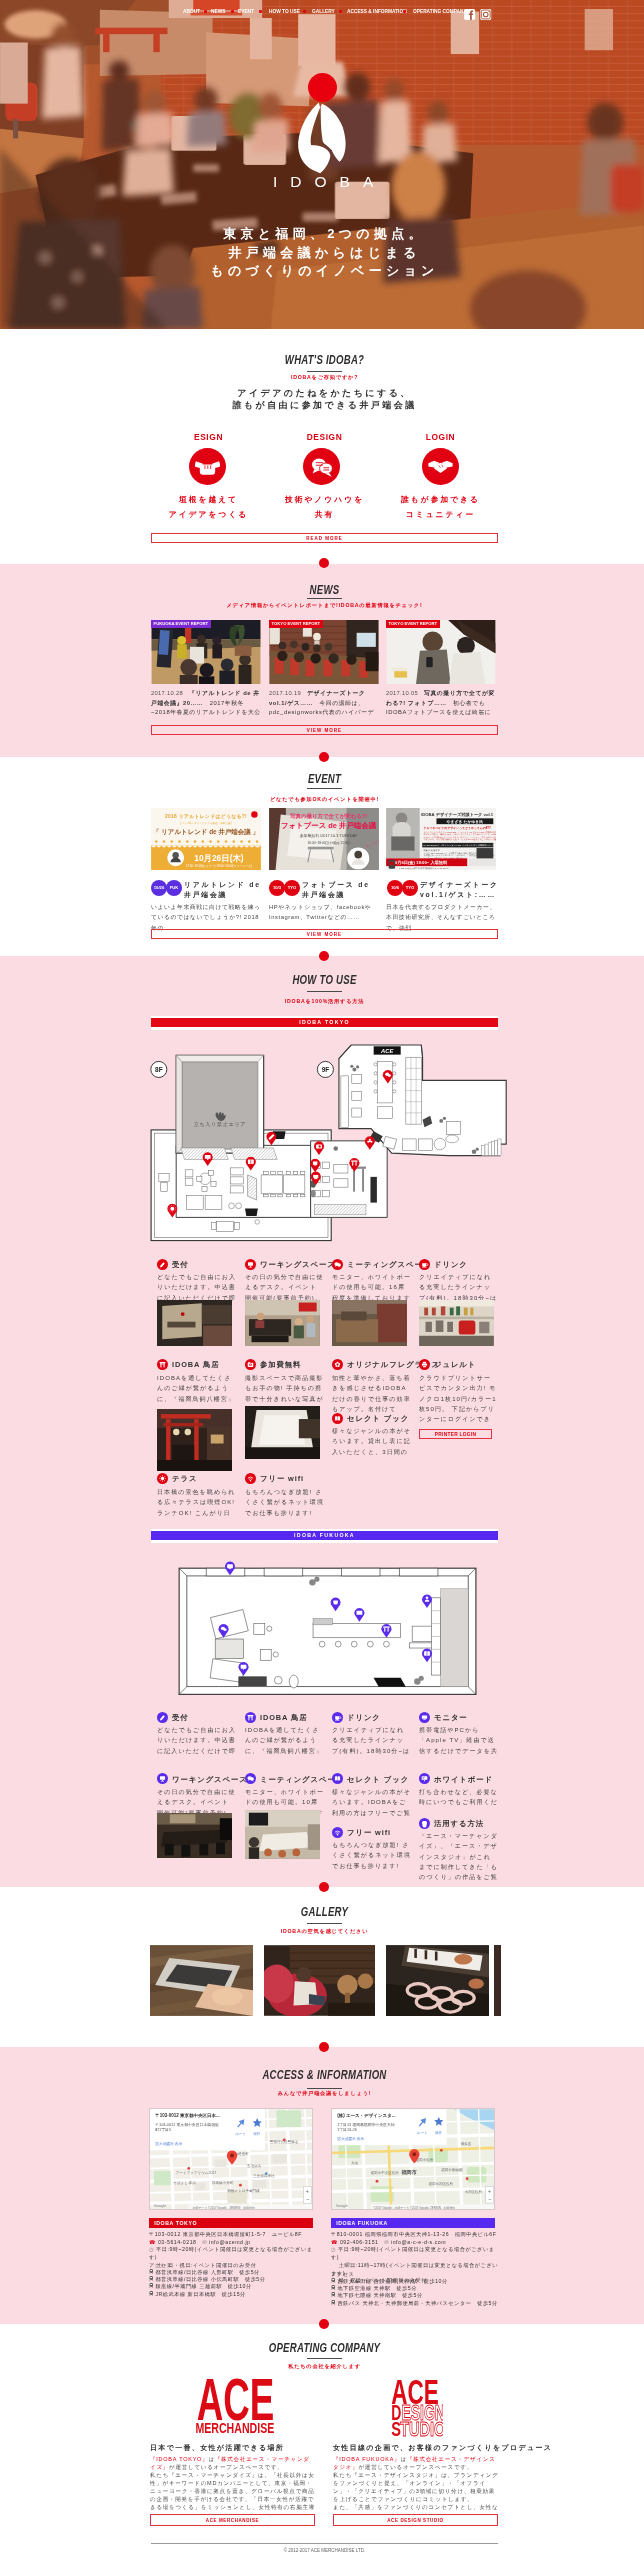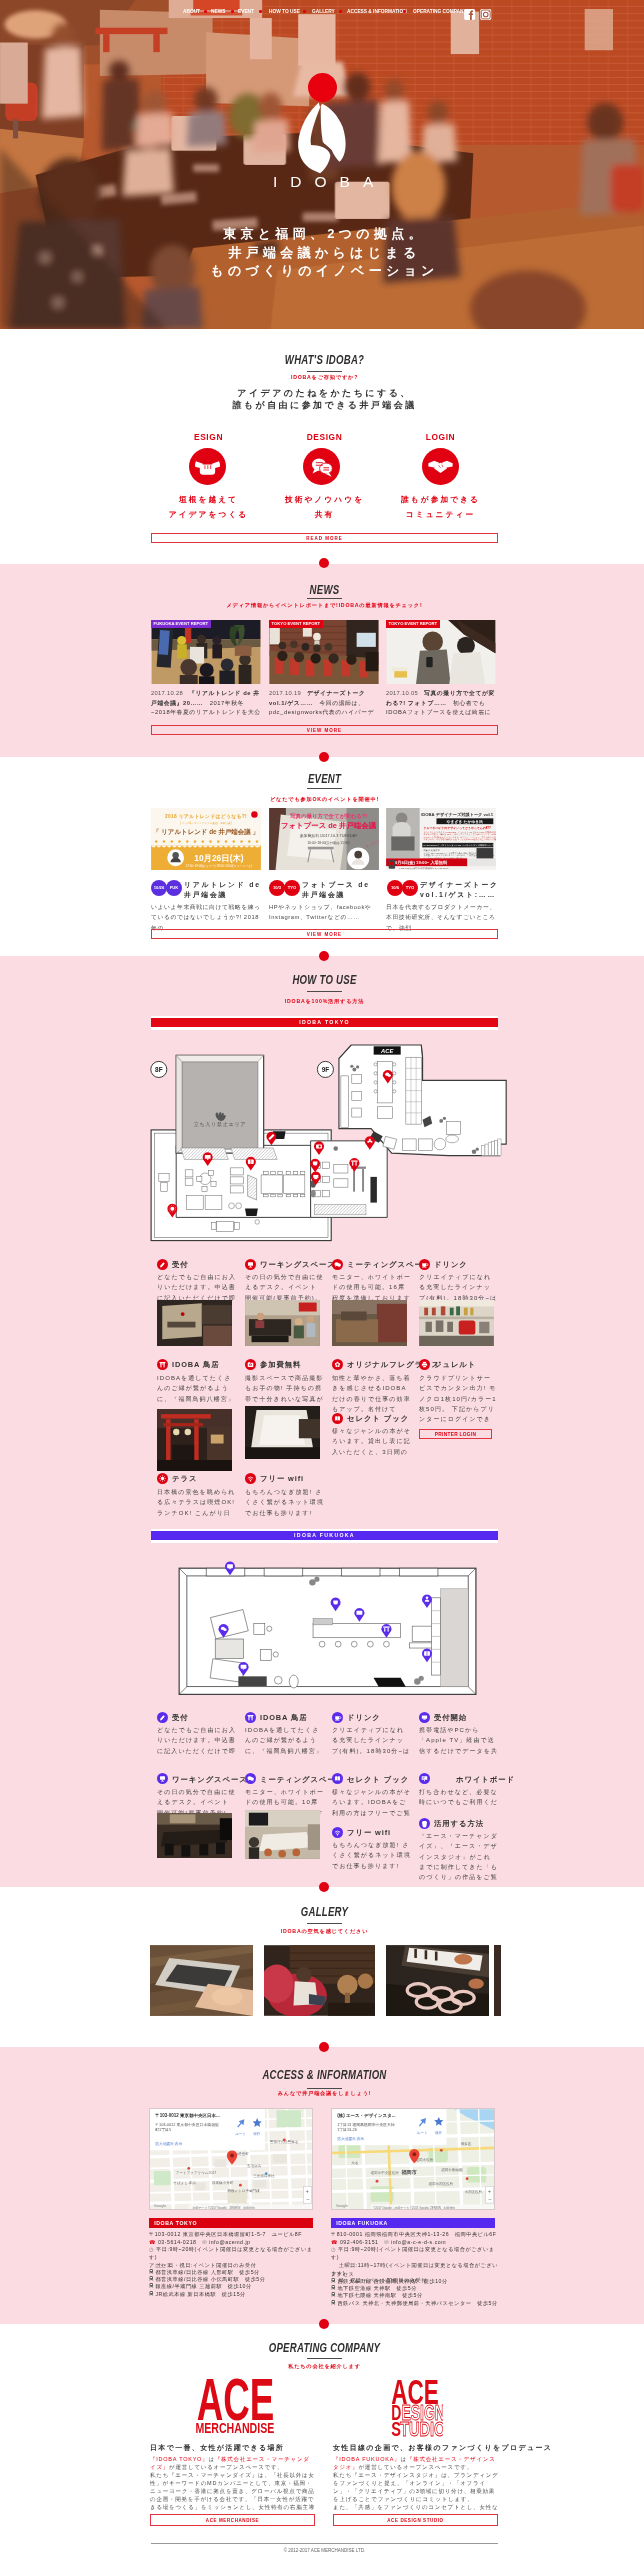--- a/index.html
+++ b/index.html
@@ -912,21 +912,21 @@
     <div class="ittl" style="left:347px;top:1713px">ドリンク</div>
     <div class="ibody j" style="left:332px;top:1725px;width:79px">クリエイティブになれる充実したラインナップ(有料)。18時30分~はアルコールも◎</div>
 <div class="abs" style="left:419px;top:1712px;width:11px;height:11px">
       <svg width="11" height="11" viewBox="0 0 17 17" style="position:absolute;left:0;top:0">
         <circle cx="8.5" cy="8.5" r="8.5" fill="#5c2ced"></circle>
         <rect x="4.4" y="5.4" width="8.2" height="5" rx="0.6" fill="#fff"></rect>
         <rect x="6.4" y="10.6" width="4.2" height="1" fill="#fff"></rect>
         <rect x="7.8" y="10.2" width="1.4" height="1" fill="#fff"></rect>
       </svg>
     </div>
-    <div class="ittl" style="left:434px;top:1713px">受付開始</div>
+    <div class="ittl" style="left:434px;top:1713px">モニター</div>
     <div class="ibody j" style="left:419px;top:1725px;width:79px">携帯電話やPCから「Apple TV」経由で送信するだけでデータを共有できます。</div>
 <div class="abs" style="left:157px;top:1773px;width:11px;height:11px">
       <svg width="11" height="11" viewBox="0 0 17 17" style="position:absolute;left:0;top:0">
         <circle cx="8.5" cy="8.5" r="8.5" fill="#5c2ced"></circle>
         <rect x="4.6" y="5" width="7.8" height="5.6" rx="0.8" fill="#fff"></rect>
         <rect x="7.4" y="11" width="2.2" height="1.3" fill="#fff"></rect>
         <rect x="6.2" y="12.2" width="4.6" height="0.9" fill="#fff"></rect>
       </svg>
     </div>
     <div class="ittl" style="left:172px;top:1775px">ワーキングスペース</div>
@@ -953,21 +953,21 @@
     <div class="ibody j" style="left:332px;top:1787px;width:79px">様々なジャンルの本がそろいます。IDOBAをご利用の方はフリーでご覧いただけます。</div>
 <div class="abs" style="left:419px;top:1773px;width:11px;height:11px">
       <svg width="11" height="11" viewBox="0 0 17 17" style="position:absolute;left:0;top:0">
         <circle cx="8.5" cy="8.5" r="8.5" fill="#5c2ced"></circle>
         <rect x="4.2" y="5" width="8.6" height="5.6" rx="0.5" fill="#fff"></rect>
         <line x1="5.4" y1="6.6" x2="9" y2="6.6" stroke="#5c2ced" stroke-width="0.8"></line>
         <line x1="5.4" y1="8.2" x2="8" y2="8.2" stroke="#5c2ced" stroke-width="0.8"></line>
         <rect x="7.9" y="10.8" width="1.2" height="2" fill="#fff"></rect>
       </svg>
     </div>
-    <div class="ittl" style="left:456px;top:1775px">ホワイトボード</div>
+    <div class="ittl" style="left:434px;top:1775px">ホワイトボード</div>
     <div class="ibody j" style="left:419px;top:1787px;width:79px;height:20.6px">打ち合わせなど、必要な時にいつでもご利用ください。</div>
 <div class="abs" style="left:332px;top:1827px;width:11px;height:11px">
       <svg width="11" height="11" viewBox="0 0 17 17" style="position:absolute;left:0;top:0">
         <circle cx="8.5" cy="8.5" r="8.5" fill="#5c2ced"></circle>
         <path fill="none" stroke="#fff" stroke-width="1.2" d="M4.4,8 Q8.5,4.4 12.6,8"></path>
         <path fill="none" stroke="#fff" stroke-width="1.2" d="M6,10 Q8.5,7.8 11,10"></path>
         <circle cx="8.5" cy="12" r="1.2" fill="#fff"></circle>
       </svg>
     </div>
     <div class="ittl" style="left:347px;top:1828px">フリー wifi</div>

